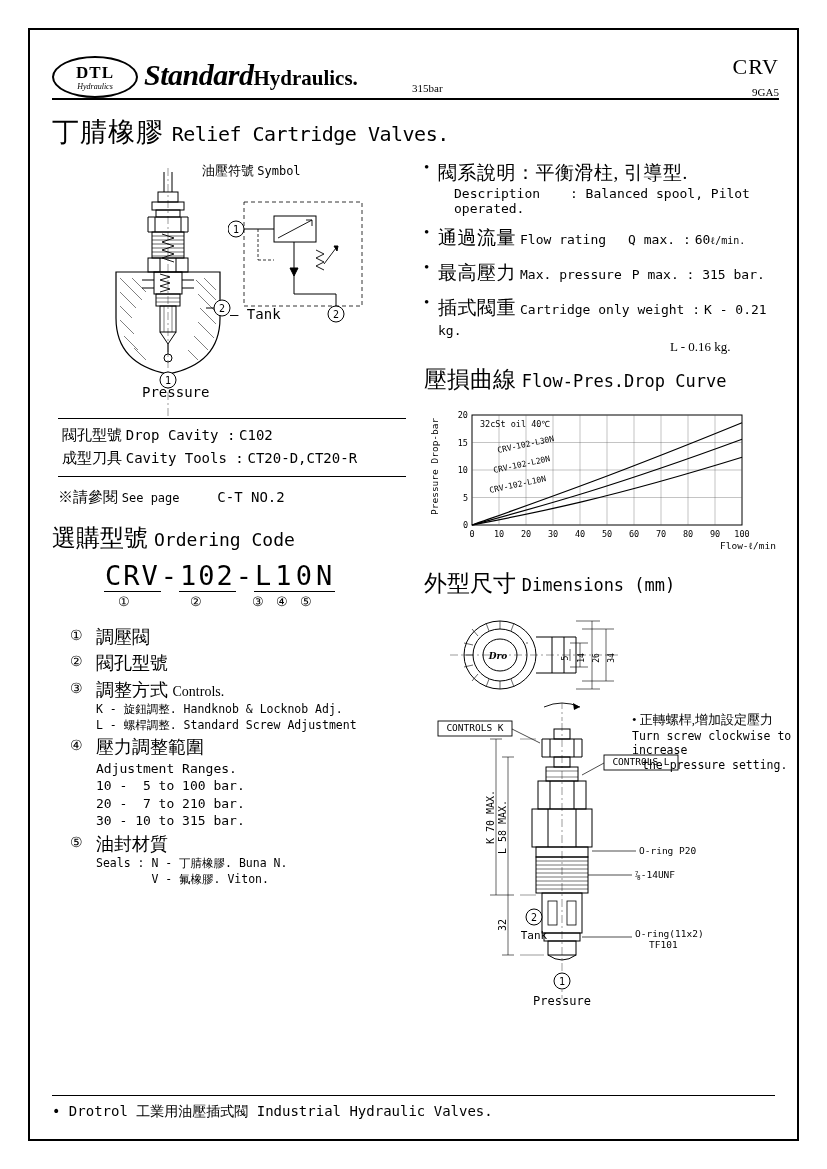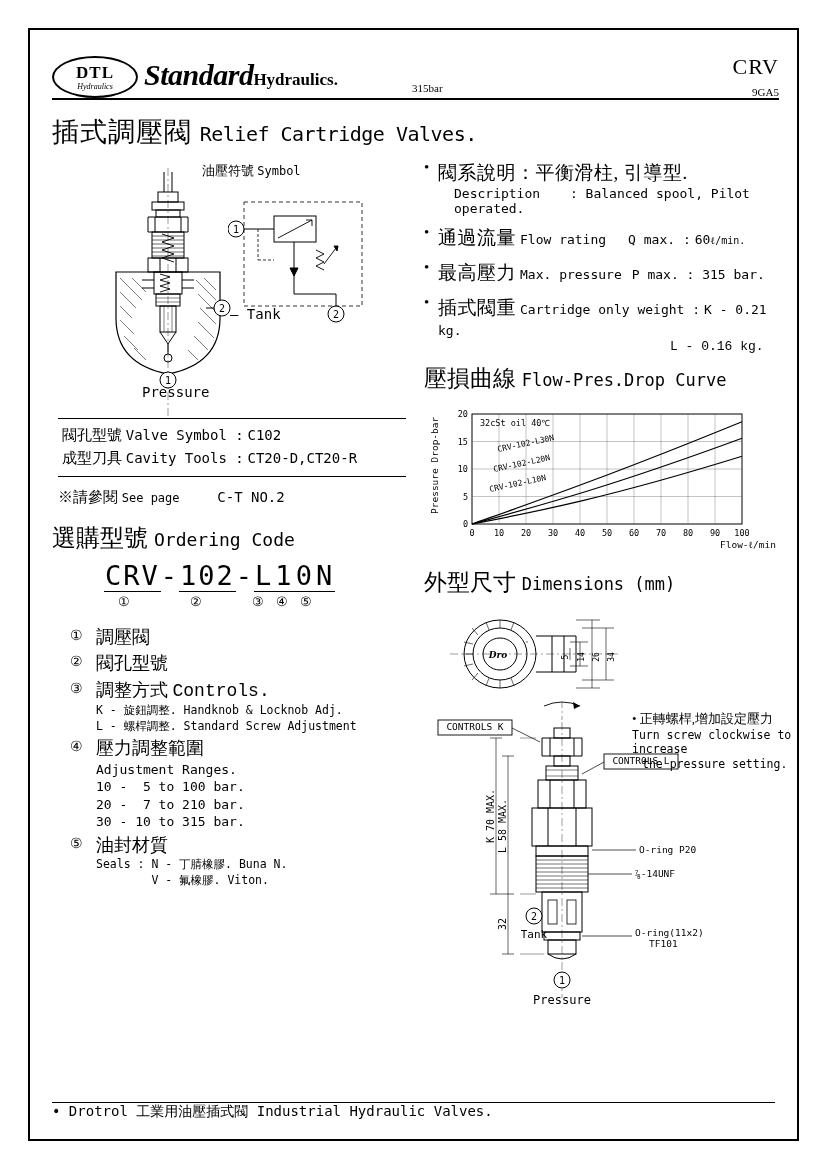--- a/index.html
+++ b/index.html
@@ -41,21 +41,21 @@
   .logo-badge .sub {
     font-size: 8px; font-style: italic; margin-top:2px;
   }
   .brand {
     position:absolute; left: 92px; top: 6px;
     font-size: 30px; font-weight: bold; font-style: italic;
     font-family: "Liberation Serif", serif;
     letter-spacing: -0.5px;
   }
   .brand .hyd {
-    font-size: 17px; font-style: normal; font-weight: bold; letter-spacing: 0;
+    font-size: 21px; font-style: normal; font-weight: bold; letter-spacing: 0;
   }
   .bar-label {
     position:absolute; left: 360px; top: 30px;
     font-size: 11px; font-family: "Liberation Serif", serif;
   }
   .code-right {
     position:absolute; right: 0; top: 2px;
     text-align: right;
   }
   .code-right .crv { font-size: 22px; letter-spacing: 1px; }
@@ -140,53 +140,53 @@
   .item .num {
     position:absolute; left: 0; top: 1px; font-size: 14px;
   }
   .item .zh { font-size: 18px; margin-left: 26px; line-height: 1.3; }
   .item .en {
     margin-left: 26px; font-family: "DejaVu Sans Mono", monospace;
     font-size: 13px; line-height: 1.35;
   }
   .item .en.small { font-size: 11.5px; }
   .item .zh .inline-en {
-    font-family: Liberation Mono, monospace; font-size: 18px;
+    font-family: Liberation Serif, serif; font-size: 14px;
   }
 
   
   .blist { margin-top: 4px; }
   .bl { position: relative; padding-left: 14px; margin-bottom: 9px; }
   .bl:before {
     content: "•"; position:absolute; left:0; top:-1px; font-size: 15px;
   }
   .bl .zh { font-size: 19px; letter-spacing: 0.5px; }
   .bl .en {
     font-family: "DejaVu Sans Mono", monospace; font-size: 13px;
   }
   .bl .line2 { margin-left: 16px; font-family:"DejaVu Sans Mono", monospace; font-size: 13px; }
-  .bl .line2b { margin-left: 232px; font-family:Liberation Mono, monospace; font-size: 13px; }
+  .bl .line2b { margin-left: 232px; font-family:Liberation Serif, serif; font-size: 13px; }
   .unit { font-size: 10px; }
 
   .sec-title { font-size: 23px; margin-top: 4px; }
   .sec-title .en { font-size: 17px; font-family: "DejaVu Sans Mono", monospace; }
 
   .chartwrap { position: relative; height: 165px; margin-top: 2px; }
   .dimwrap { position: relative; height: 420px; }
 
   .note-r {
     position:absolute; left: 200px; top: 18px; width: 165px; margin-left: 28px;
   }
   .note-r .zh { font-size: 13px; }
   .note-r .en { font-size: 11.5px; font-family: "DejaVu Sans Mono", monospace; line-height:1.25; }
 
   
   .footer {
     position:absolute; left: 22px; right: 22px; bottom: 18px;
-    border-top: 1.5px solid #000; 
+    border-top: 1.5px solid #000; padding-top: 7px;
     font-size: 14px; font-family: "DejaVu Sans Mono", monospace;
   }
   svg { display:block; }
   .tt { font-family: "DejaVu Sans Mono", monospace; }
 </style>
 </head>
 <body>
 
 <div class="page">
 <div class="inner">
@@ -201,21 +201,21 @@
     </div>
     <div class="bar-label">315bar</div>
     <div class="code-right">
       <div class="crv">CRV</div>
       <div class="ga">9GA5</div>
     </div>
     <div class="header-rule"></div>
   </div>
 
   <div class="maintitle">
-    <span>插式調壓閥</span>
+    <span>丁腈橡膠</span>
     <span class="en">Relief Cartridge Valves.</span>
   </div>
 
   <div class="cols">
 
     <div class="colL">
 
       <div class="drawing-wrap">
         <div class="symbol-label">
           <span>油壓符號</span>
@@ -329,21 +329,21 @@
           <text x="108" y="124" font-size="10" text-anchor="middle" font-family="DejaVu Sans Mono, monospace">2</text>
         </svg>
 
         <div class="tank-label">– <span>Tank</span></div>
         <div class="press-label">Pressure</div>
       </div>
 
       <div class="cavity">
         <div class="row">
           <span>閥孔型號</span>
-          <span class="en">Valve Symbol :</span>
+          <span class="en">Drop Cavity :</span>
           <span class="en">C102</span>
         </div>
         <div class="row">
           <span>成型刀具</span>
           <span class="en">Cavity Tools :</span>
           <span class="en">CT20-D,CT20-R</span>
         </div>
       </div>
 
       <div class="seepage">

